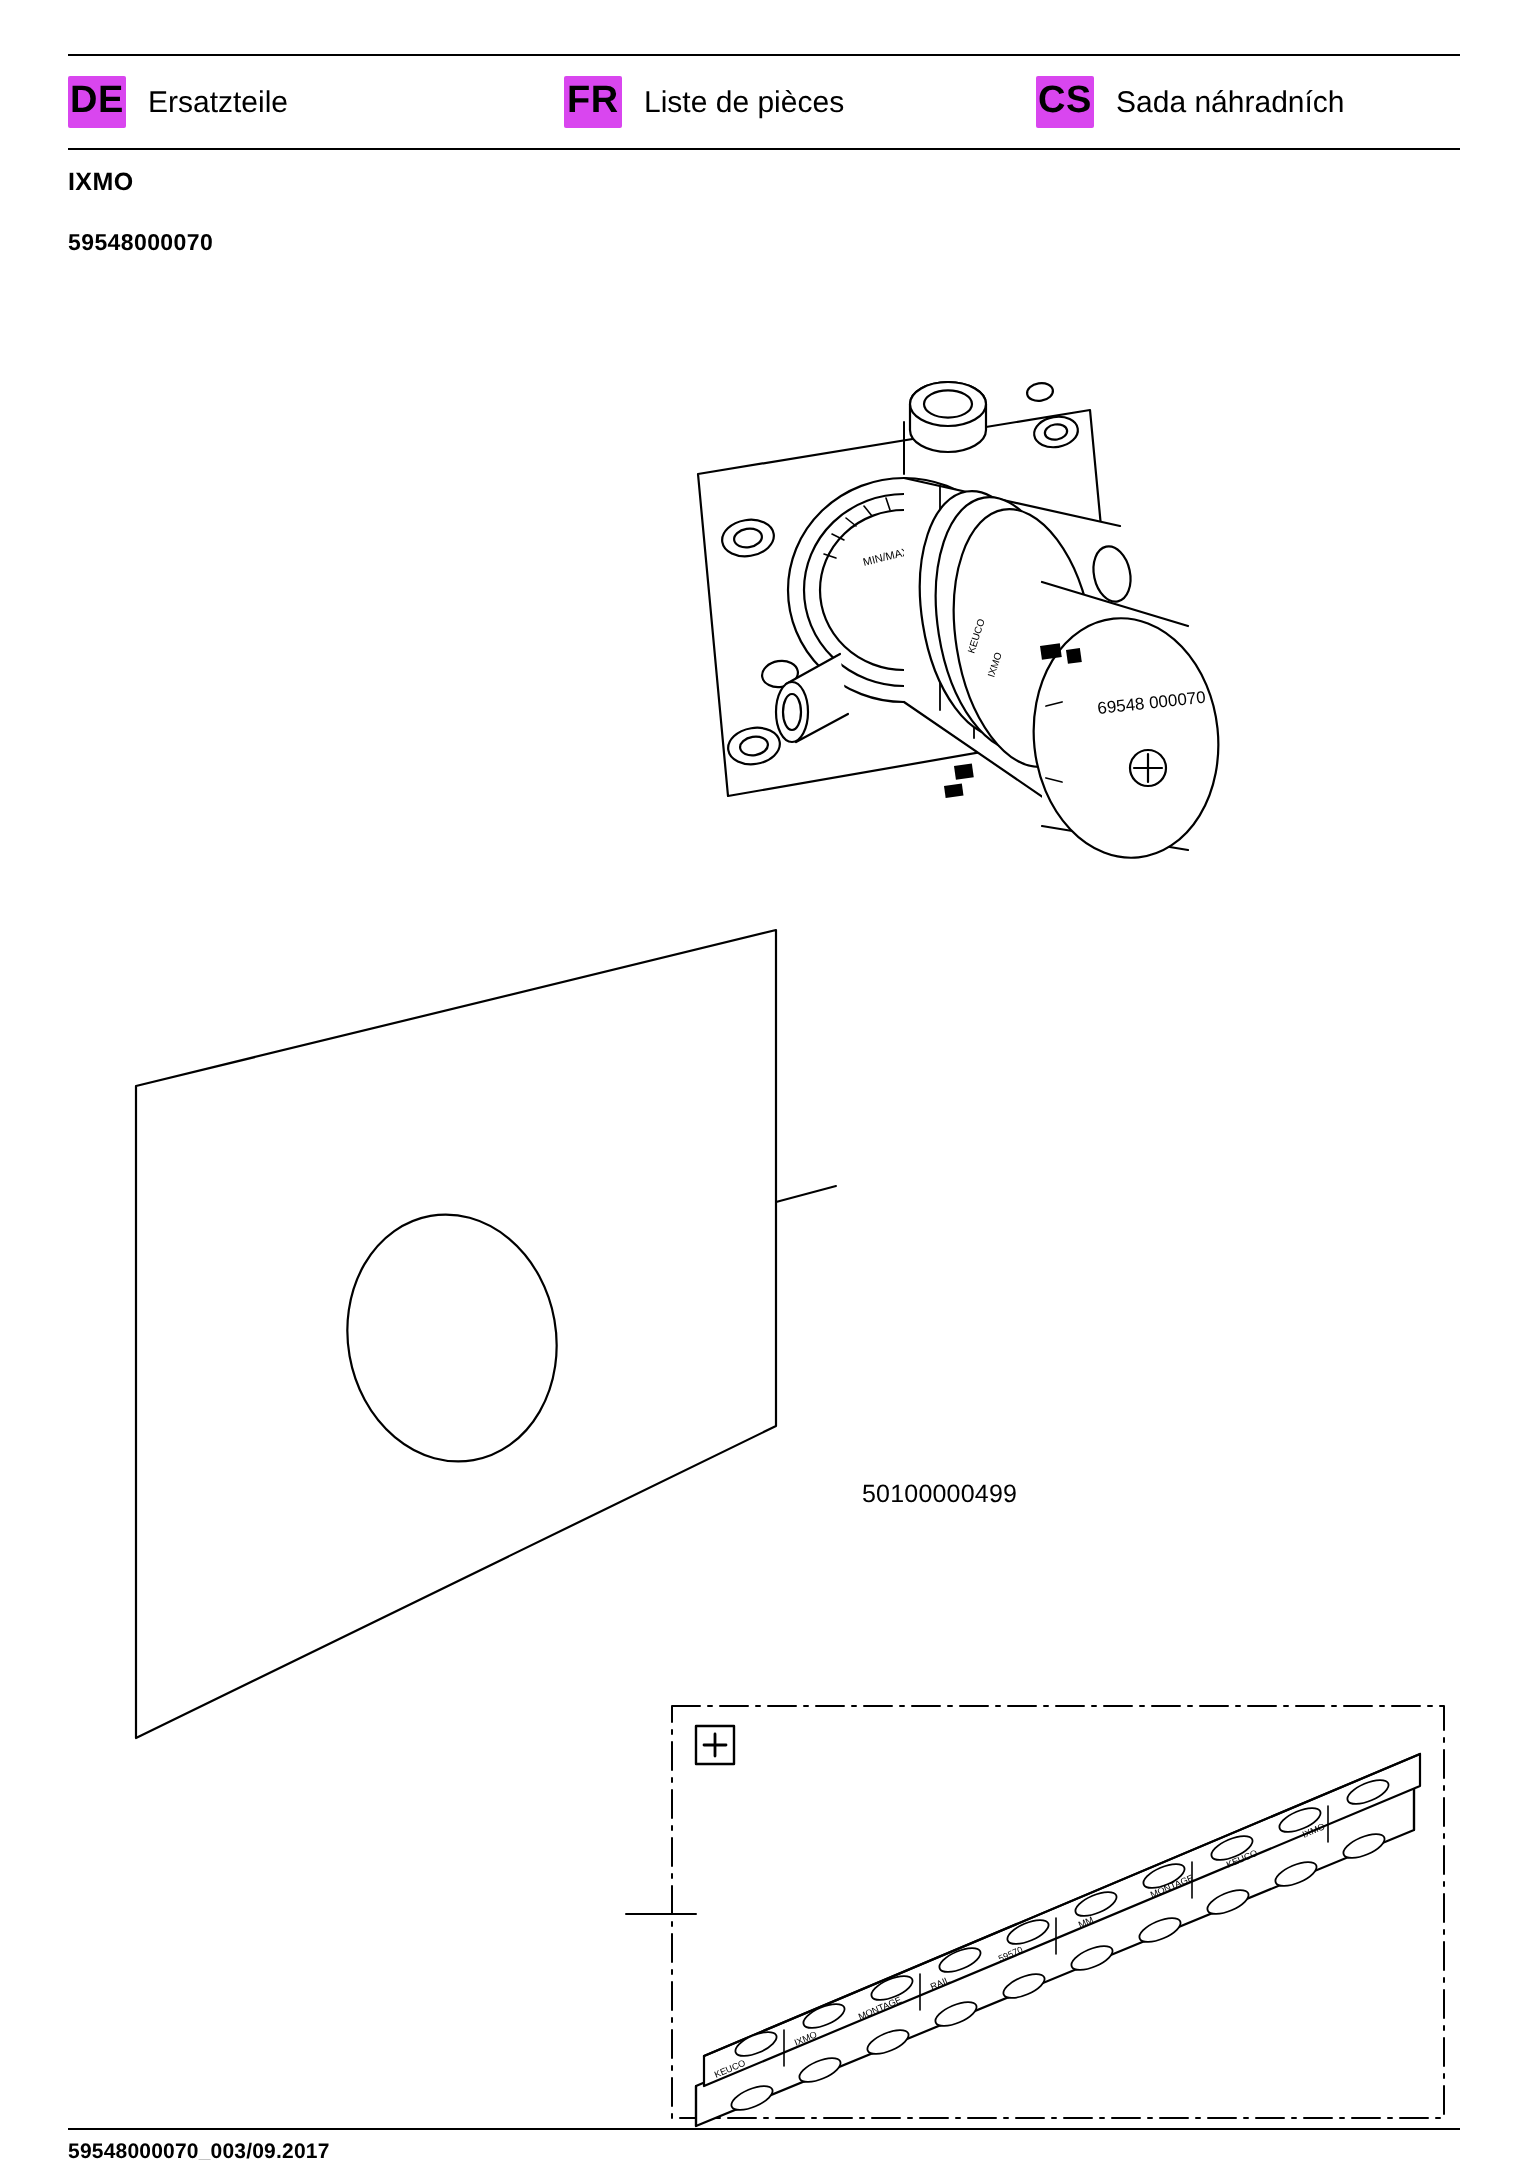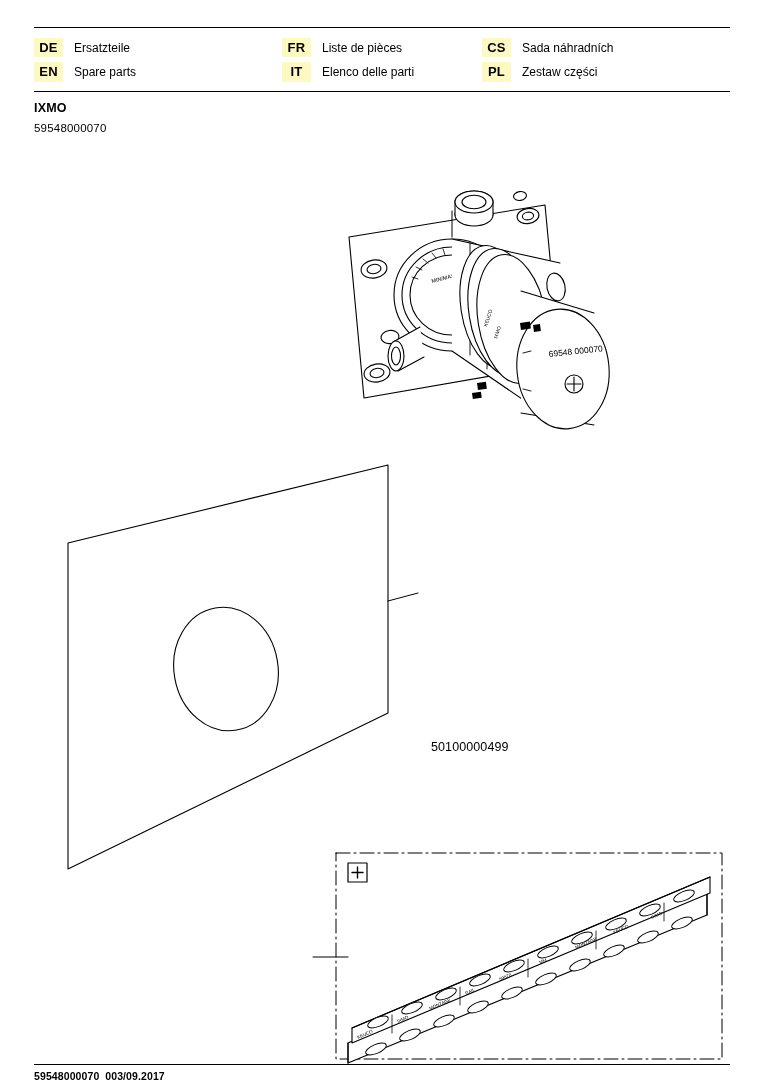--- a/index.html
+++ b/index.html
@@ -33,50 +33,50 @@
     width: 100%;
     border-collapse: collapse;
     margin-top: 7px;
   }
   .lang-table td {
     padding: 2.5px 0;
     vertical-align: middle;
   }
   .lang-code {
     display: inline-block;
-    background: #fef9c3;
+    background: #d946ef;
     color: #000;
     font-weight: bold;
-    font-size: 13px;
+    font-size: 19px;
     letter-spacing: .3px;
     text-align: center;
     width: 29px;
     padding: 2px 0 2.5px;
     border-radius: 1px;
   }
   .lang-name {
-    font-size: 12px;
+    font-size: 15px;
     padding-left: 11px;
     white-space: nowrap;
   }
   .col-a { width: 248px; }
-  .col-b { width: 200px; }
+  .col-b { width: 236px; }
   .col-c { width: auto; }
 
   
   .title-block { margin-top: 9px; }
   .title-main {
     font-size: 12.5px;
     font-weight: bold;
     letter-spacing: .2px;
   }
   .title-sub {
     font-size: 11.5px;
-    font-weight: normal;
-    margin-top: 7px;
+    font-weight: bold;
+    margin-top: 18px;
     letter-spacing: .2px;
   }
 
   
   .drawing {
     position: absolute;
     left: 0; top: 150px;
     width: 764px; height: 900px;
   }
   .drawing svg { display: block; }
@@ -117,31 +117,20 @@
       <td class="col-a">
         <span class="lang-code">DE</span><span class="lang-name">Ersatzteile</span>
       </td>
       <td class="col-b">
         <span class="lang-code">FR</span><span class="lang-name">Liste de pièces</span>
       </td>
       <td class="col-c">
         <span class="lang-code">CS</span><span class="lang-name">Sada náhradních</span>
       </td>
     </tr>
-    <tr>
-      <td class="col-a">
-        <span class="lang-code">EN</span><span class="lang-name">Spare parts</span>
-      </td>
-      <td class="col-b">
-        <span class="lang-code">IT</span><span class="lang-name">Elenco delle parti</span>
-      </td>
-      <td class="col-c">
-        <span class="lang-code">PL</span><span class="lang-name">Zestaw części</span>
-      </td>
-    </tr>
   </tbody>
     </table>
 
   <hr class="rule rule-mid">
 
   <div class="title-block">
     <div class="title-main">IXMO</div>
     <div class="title-sub">59548000070</div>
   </div>
 

